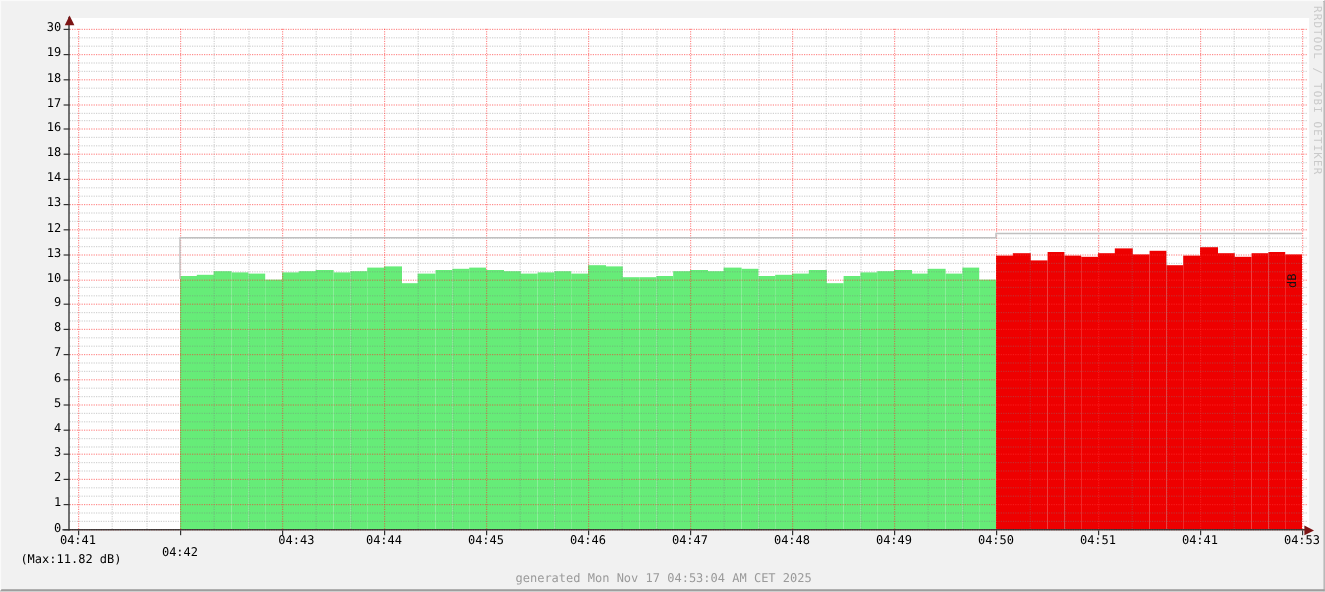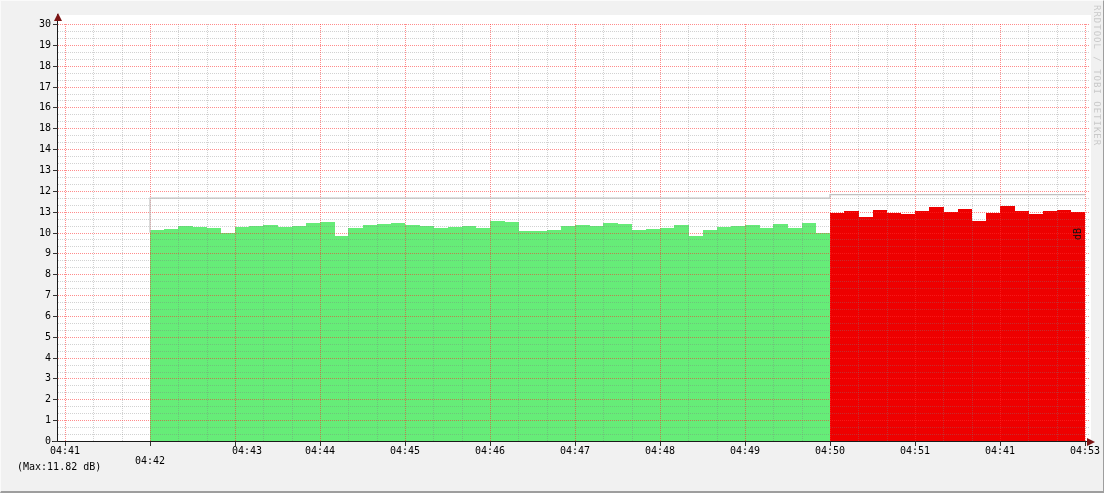--- a/index.html
+++ b/index.html
@@ -323,13 +323,14 @@
       <div class="xlab" style="left: 1062px; top: 444px;">04:53</div>
     </div>
 
   <div class="y-unit-label">dB</div>
   <div class="watermark">RRDTOOL / TOBI OETIKER</div>
 
   <div class="legend">
     <span class="legend-max">(Max:11.82 dB)</span>
   </div>
 
+  <div class="footer">generated Mon Nov 17 04:53:04 AM CET 2025</div>
 </div>
 
 </body></html>

